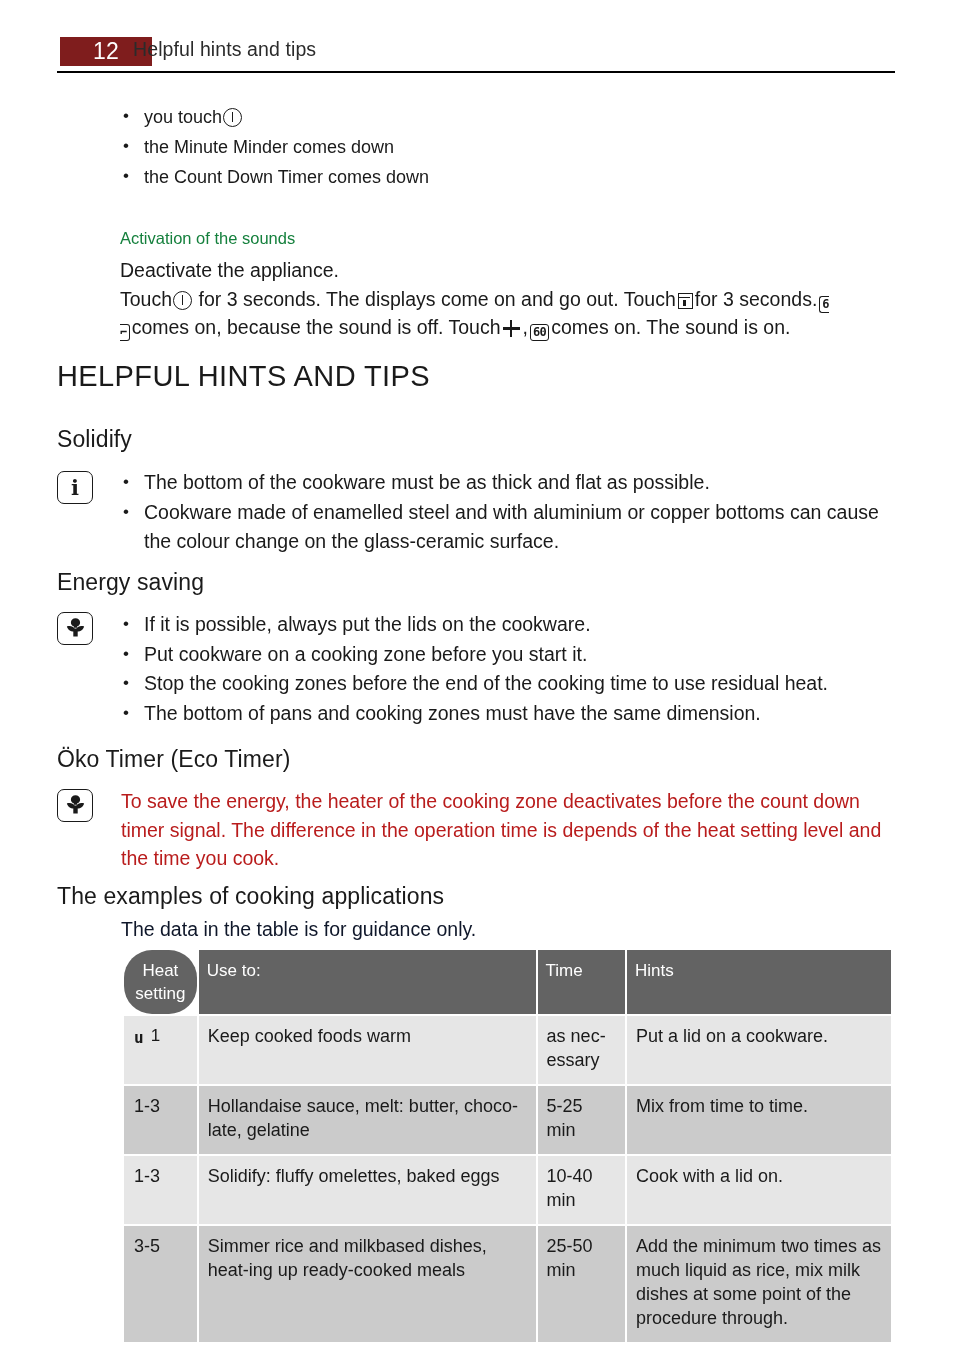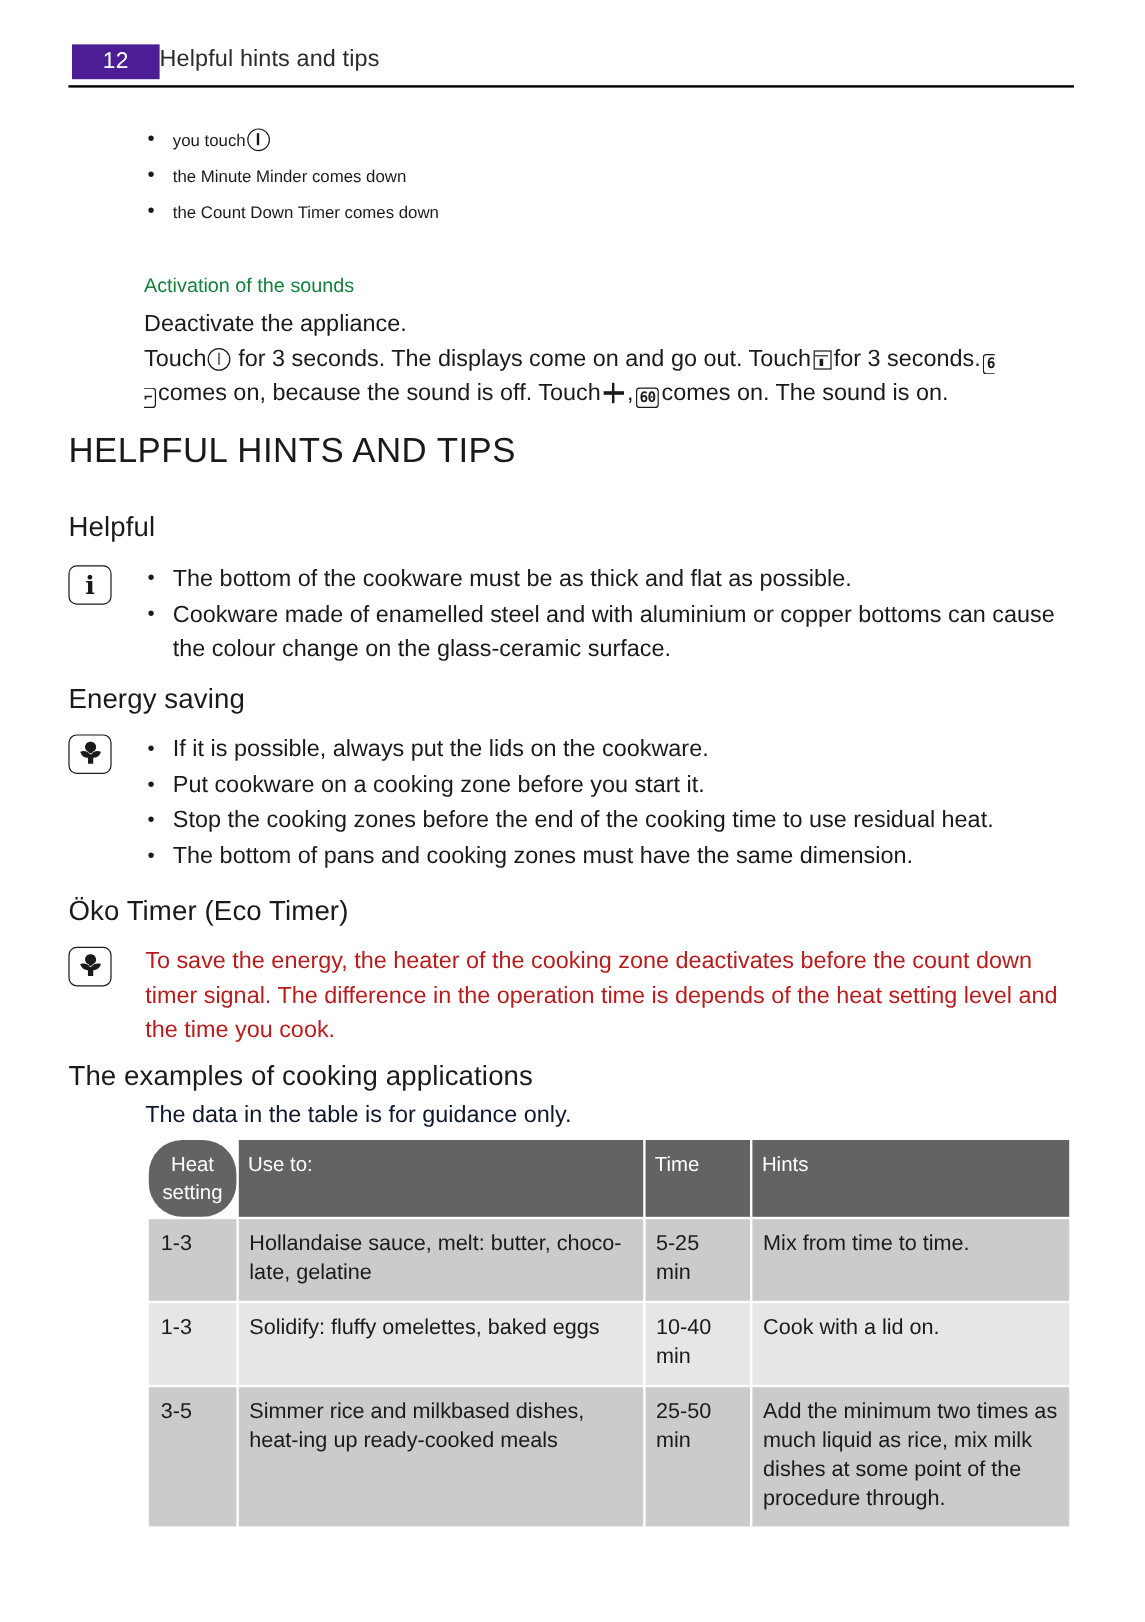--- a/index.html
+++ b/index.html
@@ -20,25 +20,25 @@
   
   .page-header {
     position: absolute;
     left: 0; top: 0;
     width: 954px;
     height: 72px;
   }
   .page-number-badge {
     position: absolute;
     left: 60px; top: 37px;
-    width: 73px;
+    width: 92px;
     height: 29px;
-    background: #4c1d95;
+    background: #7f1d1d;
     color: #ffffff;
-    font-size: 19px;
+    font-size: 23px;
     display: flex;
     align-items: center;
     justify-content: center;
     letter-spacing: .3px;
   }
   .page-header-title {
     position: absolute;
     left: 133px; top: 38px;
     font-size: 19.5px;
     color: #2b2b2b;
@@ -62,21 +62,21 @@
   .bullet-list {
     position: absolute;
     left: 120px; top: 102px;
     width: 780px;
     list-style: none;
     margin: 0; padding: 0;
   }
   .bullet-list li {
     position: relative;
     padding-left: 24px;
-    font-size: 14px;
+    font-size: 18px;
     line-height: 30.2px;
     color: #1a1a1a;
   }
   .bullet-list li::before {
     content: "\2022";
     position: absolute;
     left: 3px;
     top: -1px;
     font-size: 17px;
     color: #1a1a1a;
@@ -328,21 +328,21 @@
   <div class="sub-caption">Activation of the sounds</div>
 
   <div class="para-deactivate">
     <span>Deactivate the appliance.</span><br>
     <span>Touch</span><span class="ic ic-power"></span>
     <span>for 3 seconds. The displays come on and go out. Touch</span><span class="ic ic-timerbox"></span><span>for 3 seconds.</span><span class="ic-disp">6 ⌐</span><span>comes on, because the sound is off. Touch</span><span class="ic ic-plus"></span><span>,</span><span class="ic-disp">60</span><span>comes on. The sound is on.</span>
   </div>
 
   <h1 class="doc-h1">HELPFUL HINTS AND TIPS</h1>
 
-  <h2 class="doc-h2" id="h2-cookware">Helpful</h2>
+  <h2 class="doc-h2" id="h2-cookware">Solidify</h2>
   <div class="note-icon" id="icon-info">
     <span class="info-glyph">i</span>
   </div>
   <ul class="note-list" id="list-cookware">
     <li>The bottom of the cookware must be as thick and flat as possible.</li>
     <li>Cookware made of enamelled steel and with aluminium or copper bottoms can cause the colour change on the glass-ceramic surface.</li>
   </ul>
 
   <h2 class="doc-h2" id="h2-energy">Energy saving</h2>
   <div class="note-icon" id="icon-eco1">
@@ -379,20 +379,26 @@
     </colgroup>
     <thead>
       <tr>
         <th class="col-heat">Heat setting</th>
         <th class="col-use">Use to:</th>
         <th class="col-time">Time</th>
         <th class="col-hint">Hints</th>
       </tr>
     </thead>
     <tbody>
+      <tr class="row-light">
+        <td class="cell-heat"><span class="seg-u">u</span><span class="heat-one">1</span></td>
+        <td>Keep cooked foods warm</td>
+        <td>as nec-essary</td>
+        <td>Put a lid on a cookware.</td>
+      </tr>
       <tr class="row-dark">
         <td class="cell-heat">1-3</td>
         <td>Hollandaise sauce, melt: butter, choco-late, gelatine</td>
         <td>5-25 min</td>
         <td>Mix from time to time.</td>
       </tr>
       <tr class="row-light">
         <td class="cell-heat">1-3</td>
         <td>Solidify: fluffy omelettes, baked eggs</td>
         <td>10-40 min</td>

